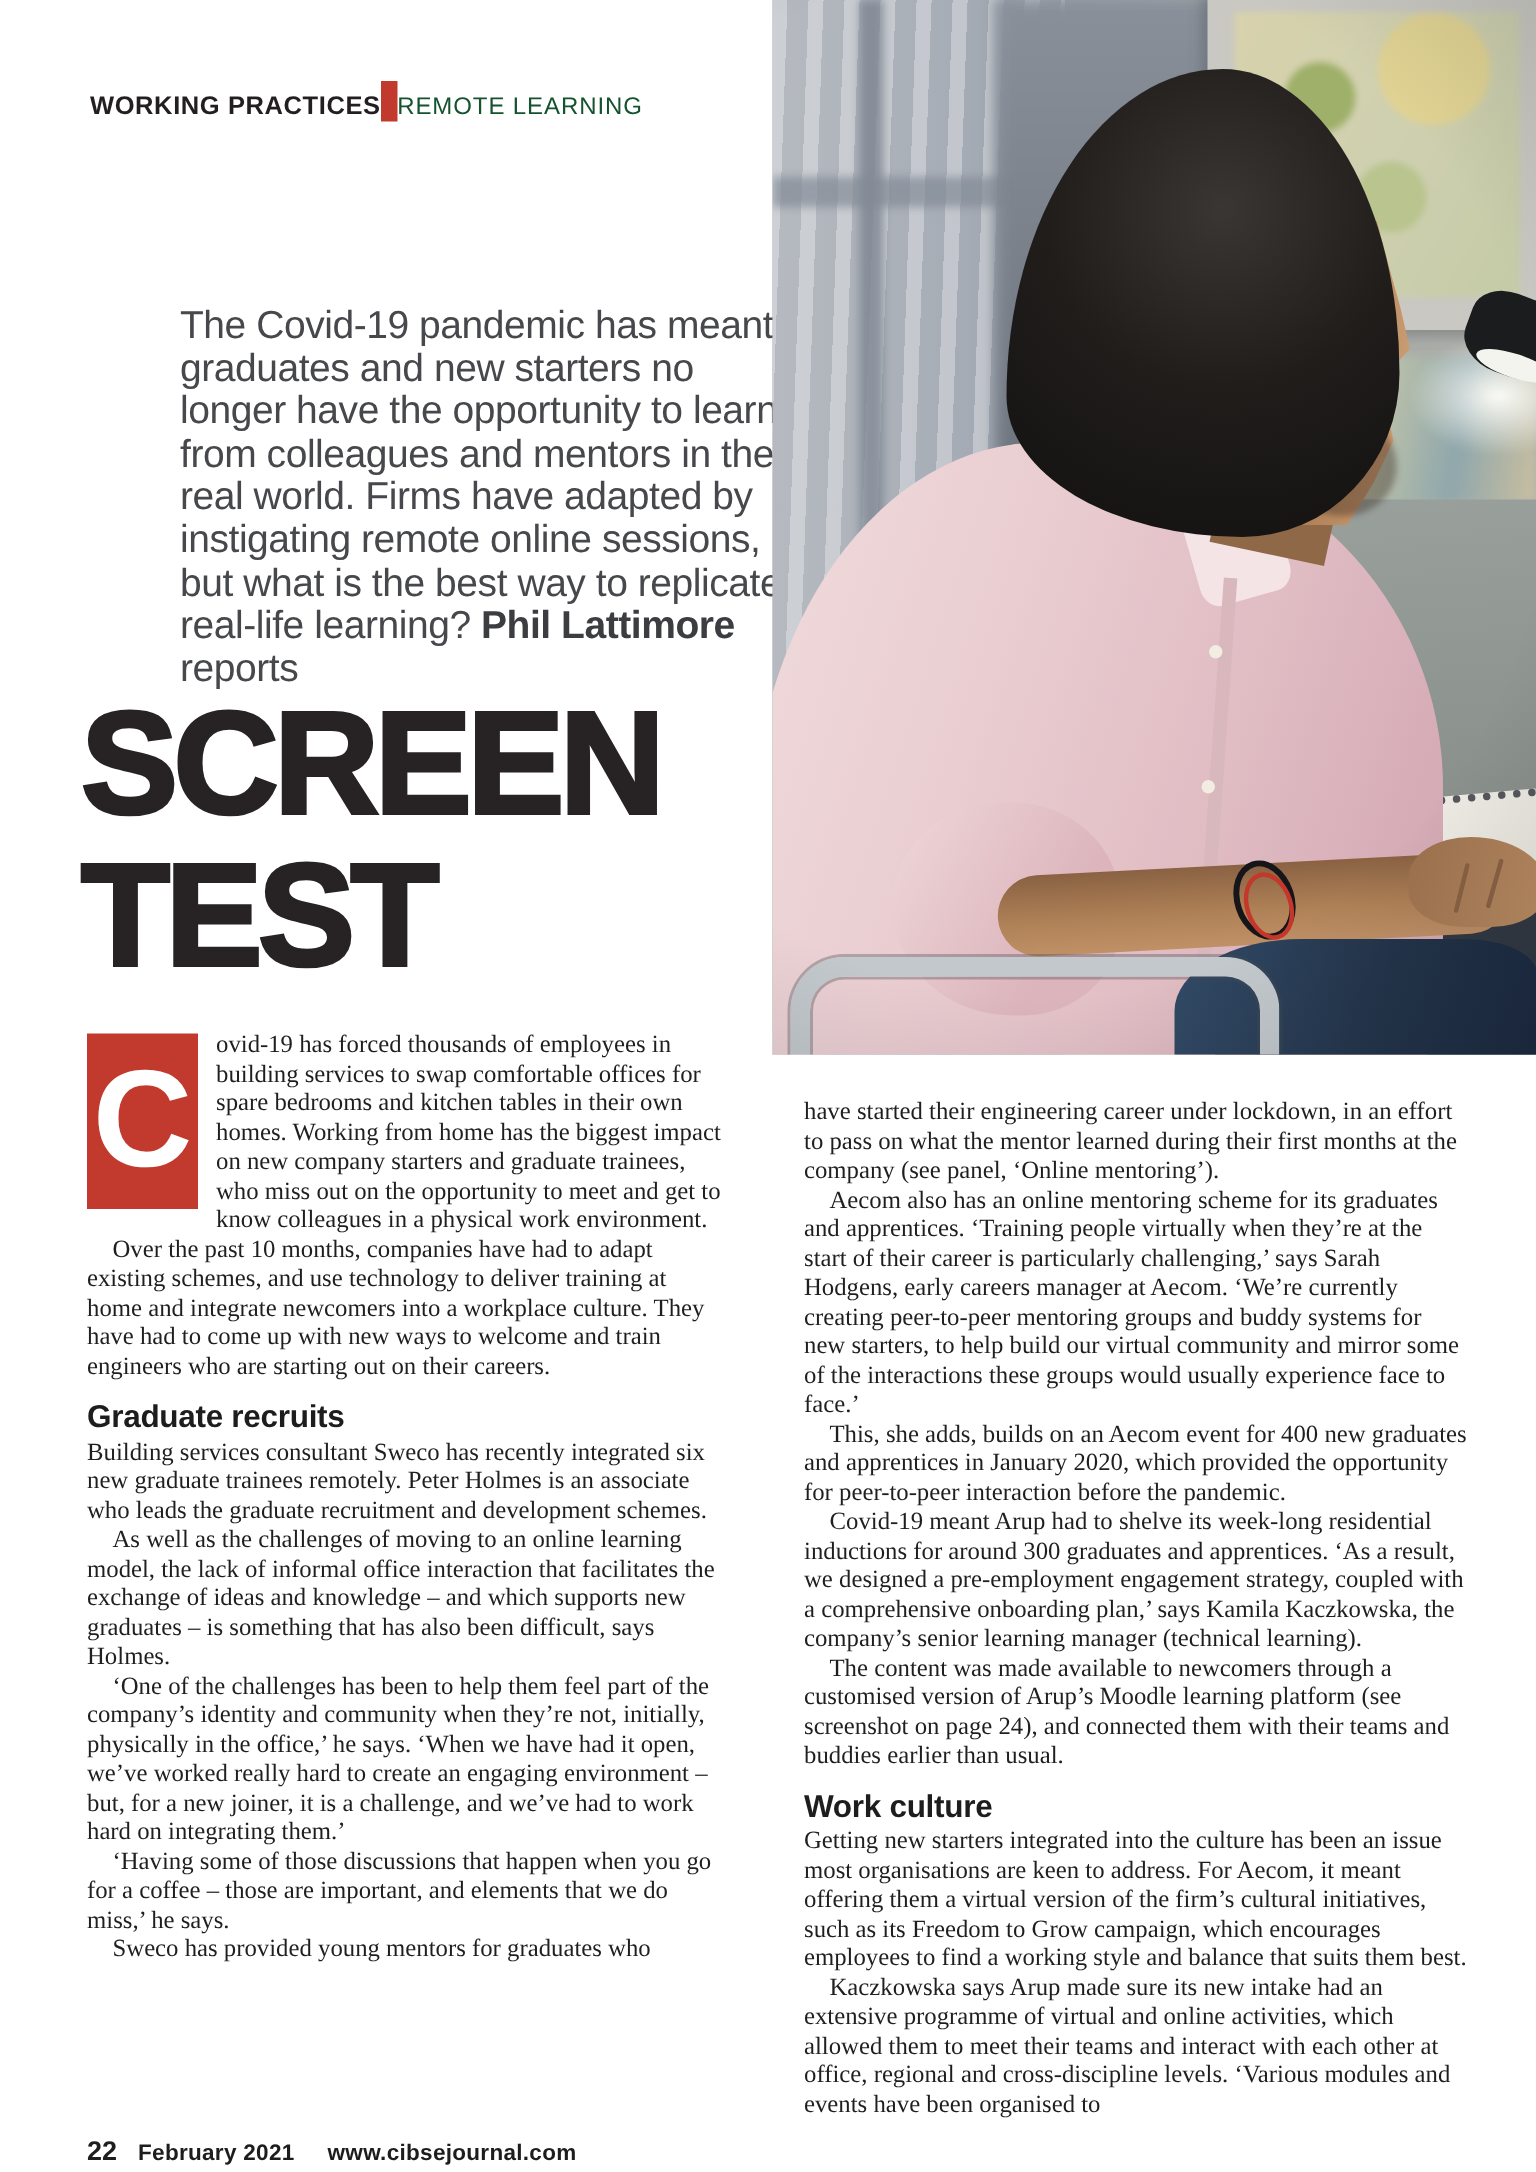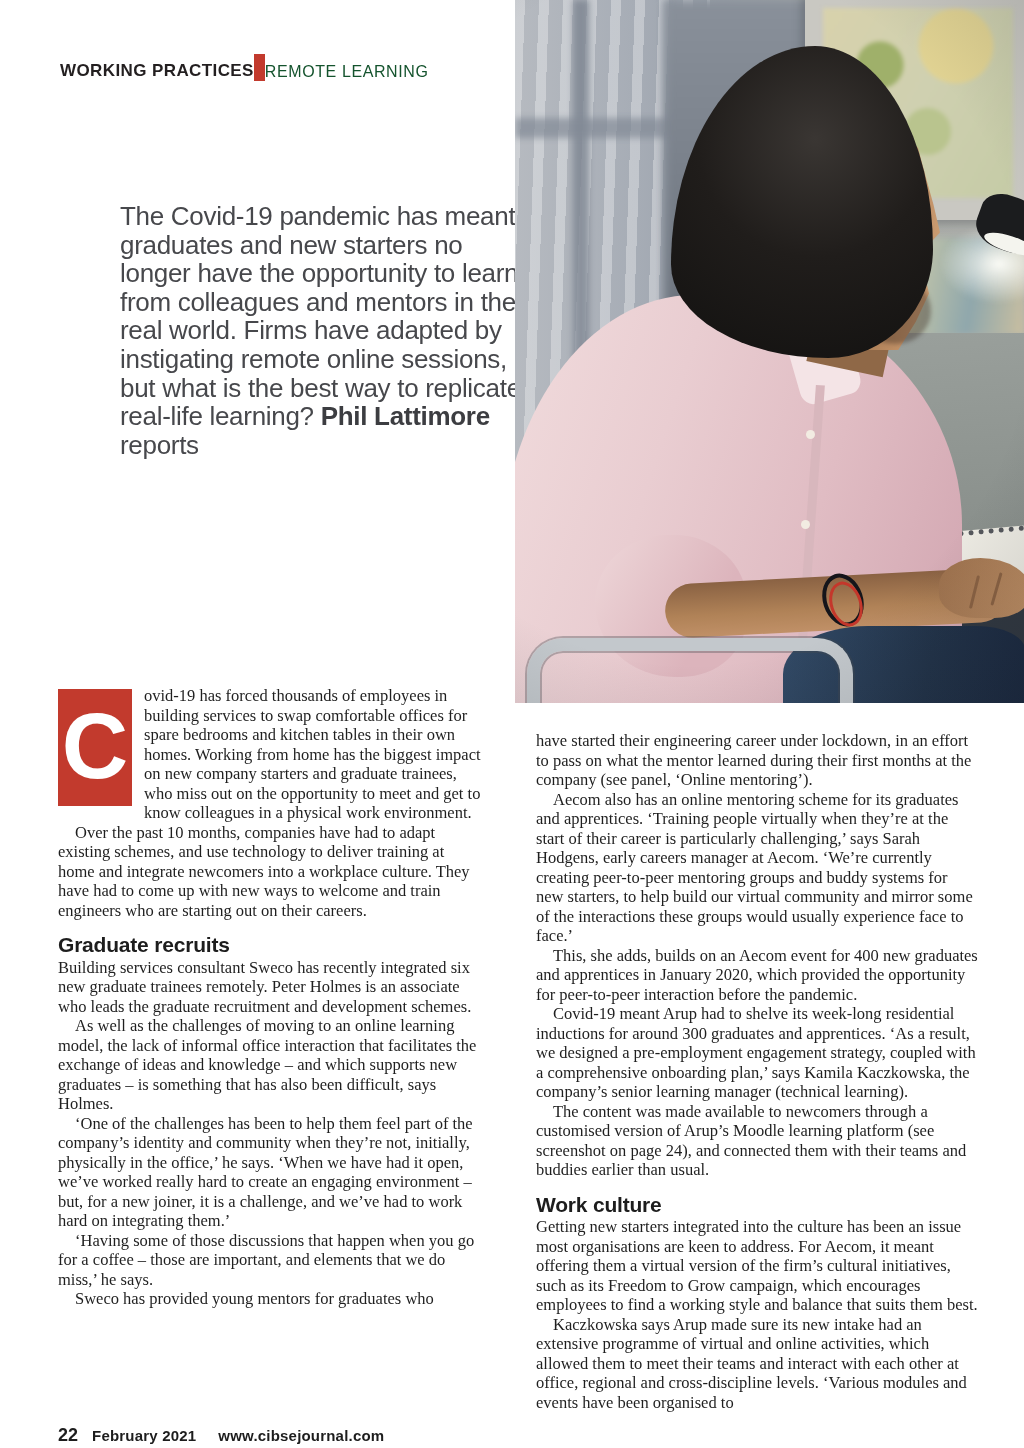--- a/index.html
+++ b/index.html
@@ -122,20 +122,24 @@
   <div class="kicker">
     <span class="section">WORKING PRACTICES</span>
     <span class="bar"></span>
     <span class="topic">REMOTE LEARNING</span>
   </div>
 
   <p class="standfirst"><span>The Covid-19 pandemic has meant graduates and new starters no longer have the opportunity to learn from colleagues and mentors in the real world. Firms have adapted by instigating remote online sessions, but what is the best way to replicate real-life learning?</span>
     <b>Phil Lattimore</b>
     <span>reports</span></p>
 
+  <div class="headline">
+    <div>SCREEN</div>
+    <div>TEST</div>
+  </div>
 
   <div class="photo">
     <div class="curtain"></div>
     <div class="curtain-folds"></div>
     <div class="winbar-v1"></div>
     <div class="winbar-v2"></div>
     <div class="winbar-h"></div>
     <div class="backdrop"></div>
     <div class="art-frame"></div>
     <div class="art-map"></div>

